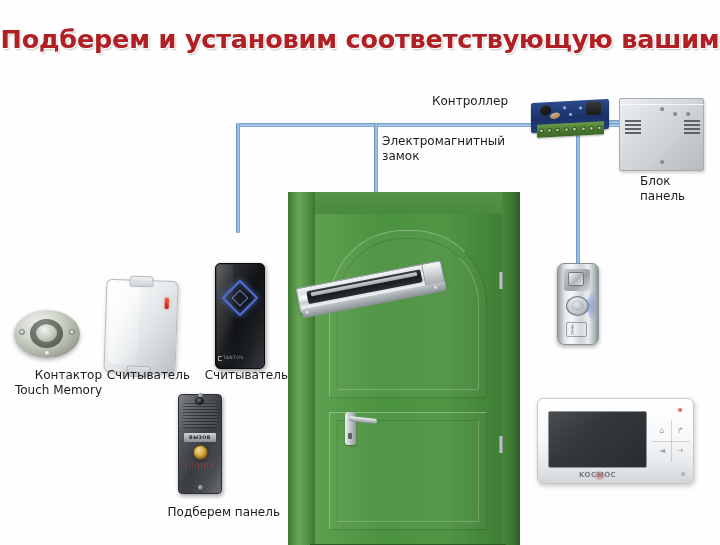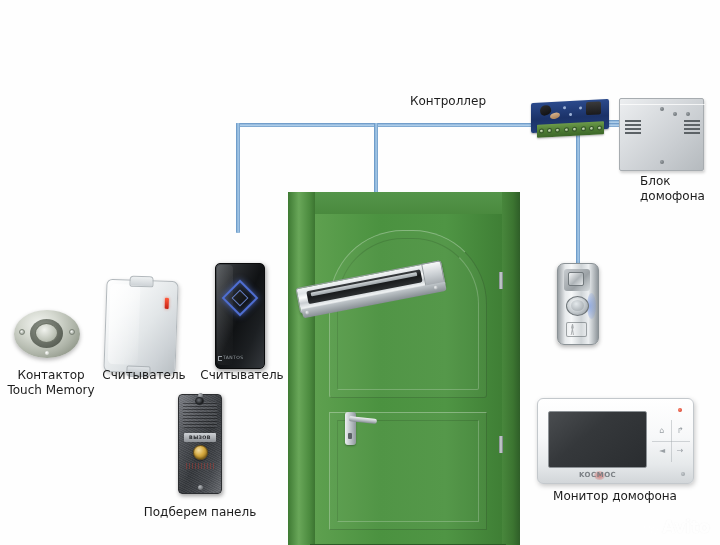--- a/index.html
+++ b/index.html
@@ -60,21 +60,21 @@
   
   .lbl {
     position: absolute;
     font-family: "DejaVu Sans", sans-serif;
     font-size: 12px;
     line-height: 14.5px;
     color: #1c1c1c;
     z-index: 25;
     white-space: pre-line;
   }
-  .lbl.c { text-align: center; }
+  .lbl.c { text-align: right; }
   .lbl.l { text-align: left; }
 
   
   #door-assembly {
     position: absolute; left: 288px; top: 114px;
     width: 232px; height: 353px;
     z-index: 6;
   }
   #door-frame-fill {
     position: absolute; left: 0; top: 0; width: 232px; height: 353px;
@@ -593,20 +593,21 @@
     font-family: "DejaVu Sans", sans-serif;
     font-weight: bold; font-size: 17px;
     color: #ffffff; letter-spacing: -0.3px;
     text-shadow: 0 0 1px rgba(200,200,200,0.45);
   }
 </style>
 </head>
 <body>
 
 <div id="title-banner">
+  <div class="title-line">Подберем и установим соответствующую вашим</div>
 </div>
 
 <div id="diagram">
 
   <div class="cable h" style="left:236px; top:45px; width:310px; height:4px;"></div>
 
   <div class="cable" style="left:236px; top:45px; width:4px; height:110px;"></div>
 
   <div class="cable" style="left:374px; top:45px; width:4px; height:77px;"></div>
 
@@ -746,35 +747,36 @@
     <div class="mon-key" id="mon-key-right">↱</div>
     <div class="mon-key" id="mon-key-left">◄</div>
     <div class="mon-key" id="mon-key-down">→</div>
     <div id="mon-brand-accent"></div>
     <div id="mon-brand">KOCMOC</div>
     <div id="mon-mic"></div>
   </div>
 
   <div class="lbl c" id="label-controller" style="left:388px; top:16px; width:120px;">Контроллер</div>
 
+  <div class="lbl l" id="label-maglock" style="left:382px; top:56px; width:150px;">Электромагнитный
+замок</div>
 
   <div class="lbl l" id="label-psu" style="left:640px; top:96px; width:80px;">Блок
-домофона</div>
+панель</div>
 
 
   <div class="lbl c" id="label-touch-memory" style="left:0px; top:290px; width:102px;">Контактор
 Touch Memory</div>
 
   <div class="lbl c" id="label-reader-white" style="left:98px; top:290px; width:92px;">Считыватель</div>
 
   <div class="lbl c" id="label-reader-black" style="left:196px; top:290px; width:92px;">Считыватель</div>
 
   <div class="lbl c" id="label-call-panel" style="left:120px; top:427px; width:160px;">Подберем панель</div>
 
-  <div class="lbl c" id="label-monitor" style="left:525px; top:411px; width:180px;">Монитор домофона</div>
 
   <div id="watermark">
     <div id="wm-mark">
       <span class="wm-dot" id="wm-d1"></span>
       <span class="wm-dot" id="wm-d2"></span>
       <span class="wm-dot" id="wm-d3"></span>
       <span class="wm-dot" id="wm-d4"></span>
     </div>
     <span id="wm-text">Avito</span>
   </div>

